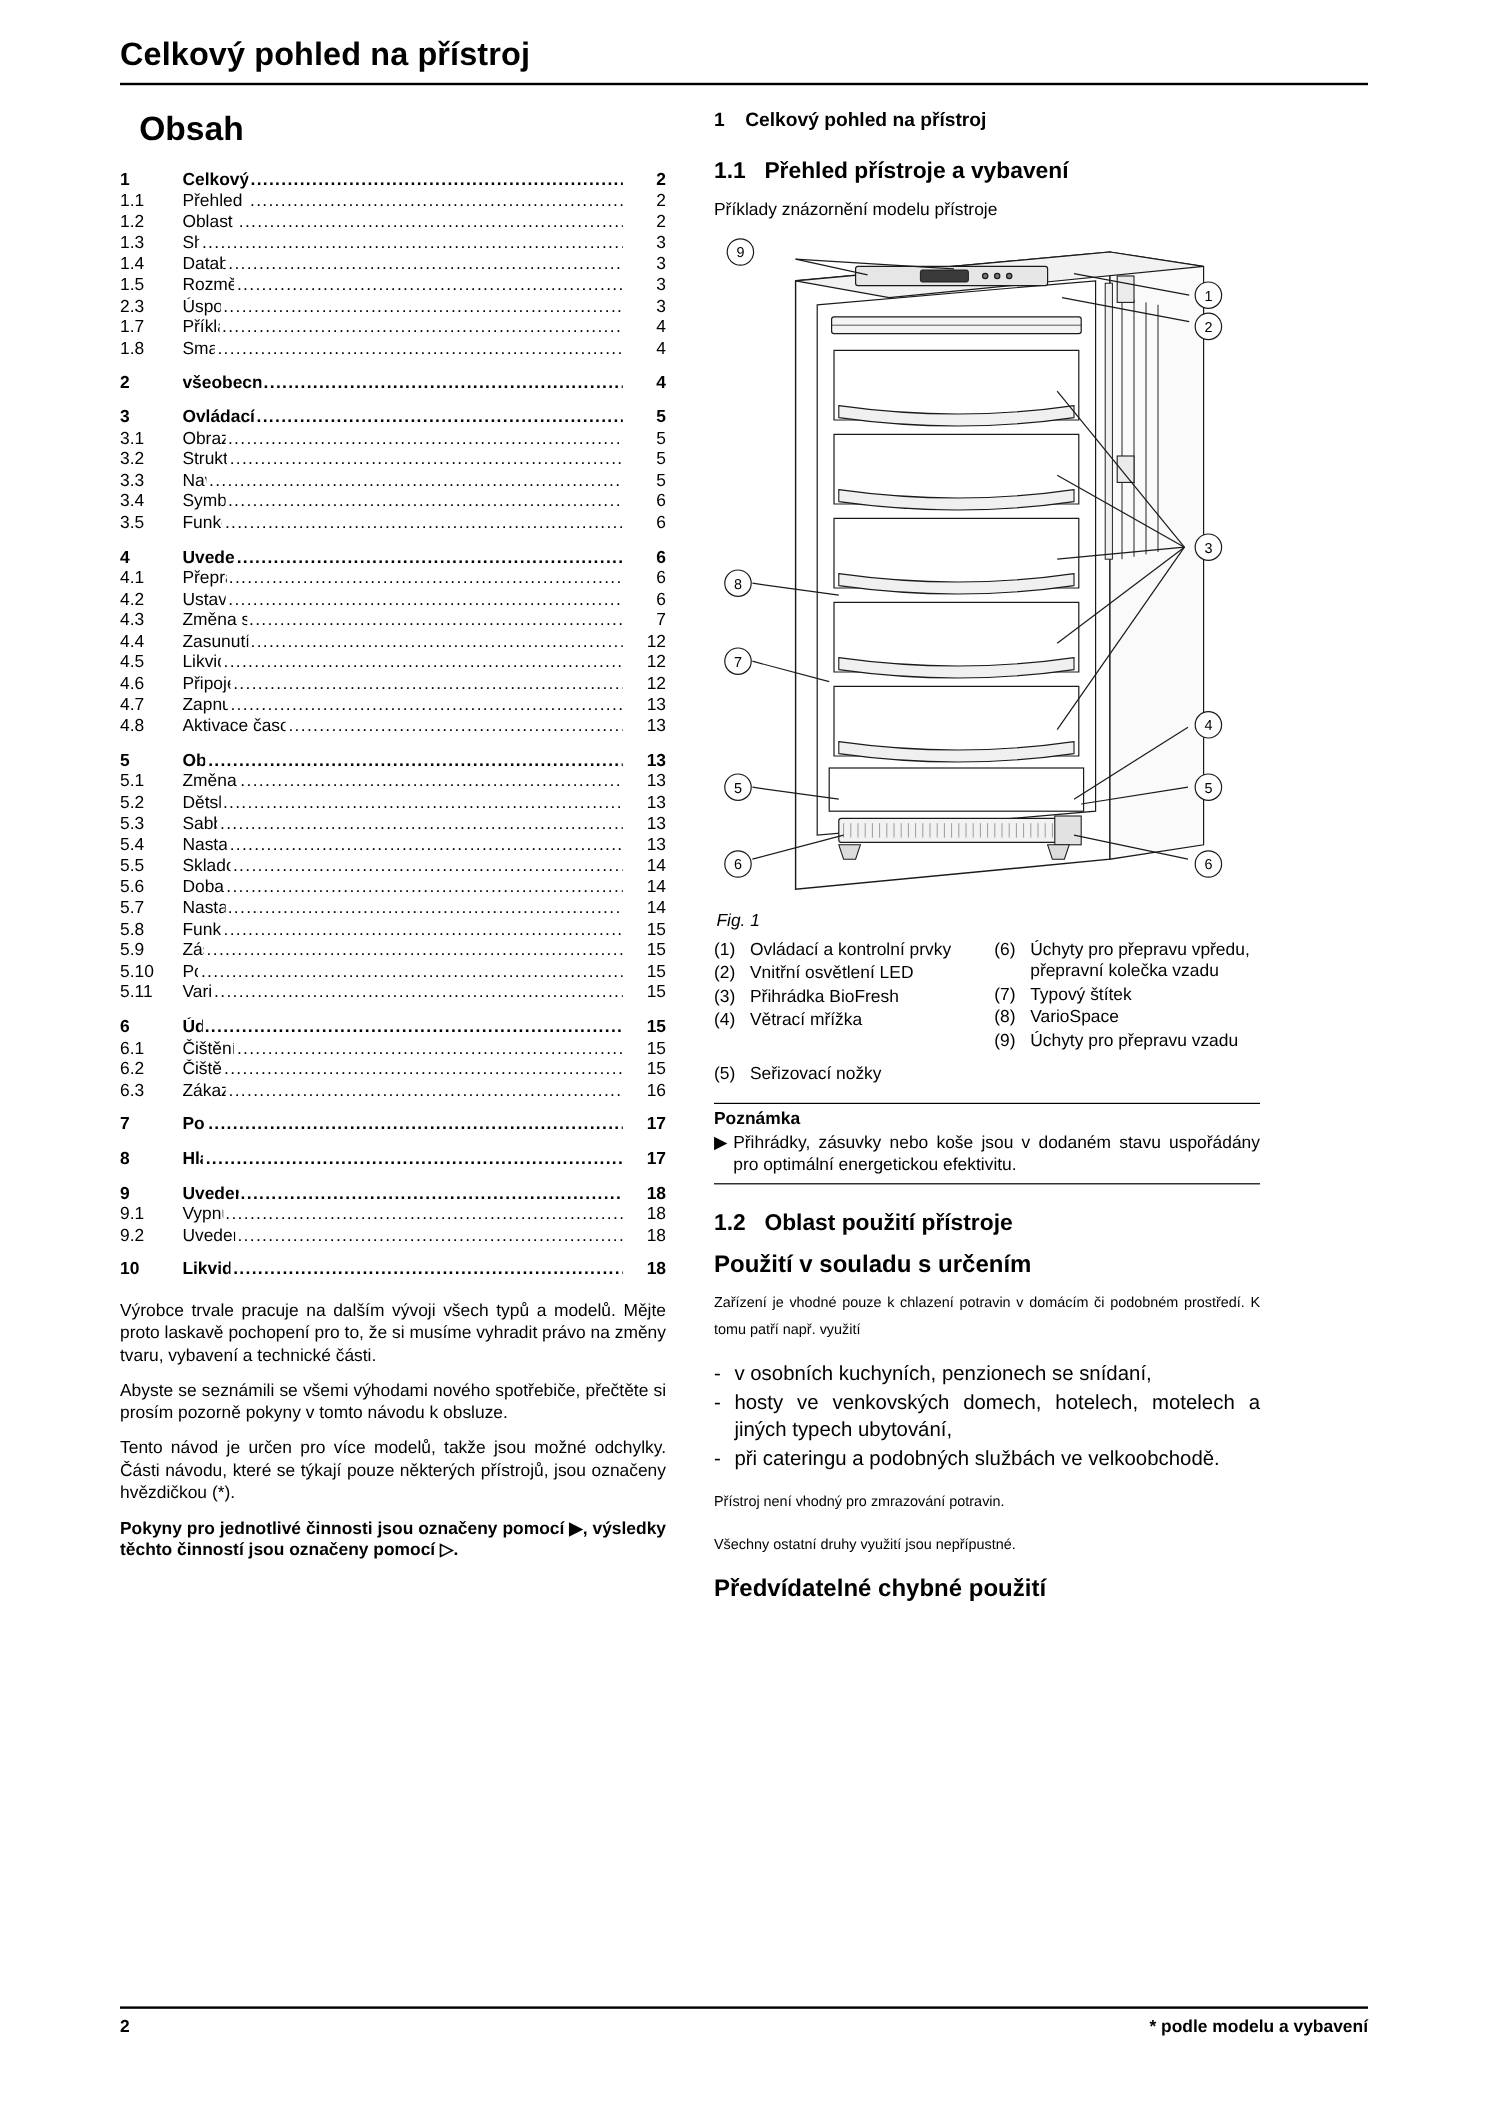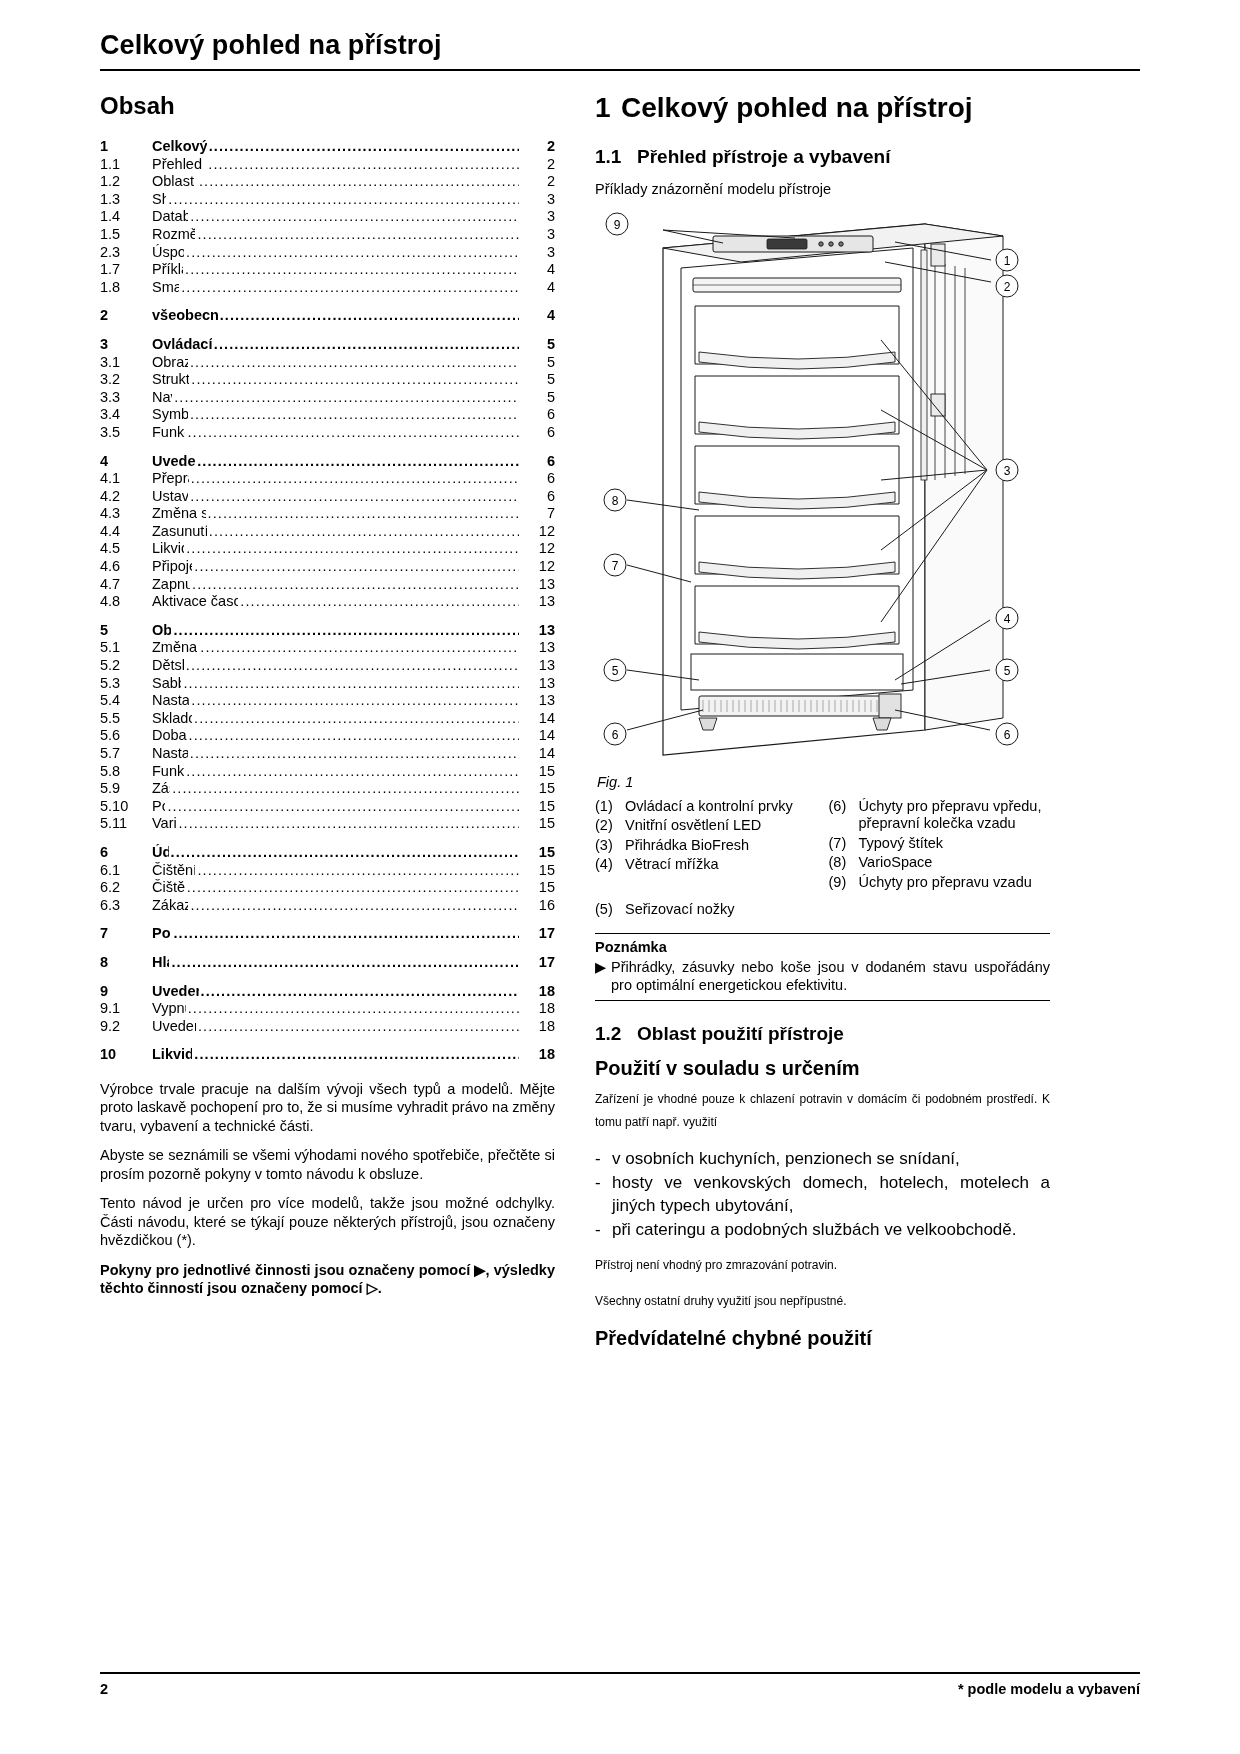--- a/index.html
+++ b/index.html
@@ -25,24 +25,24 @@
 
   
   .col-left {
     position: absolute; left: 100px; top: 92px; width: 455px;
   }
   .col-right {
     position: absolute; left: 595px; top: 92px; width: 455px;
   }
 
   h2.obsah {
-    font-size: 24px; font-weight: bold; margin: 0 0 18px 0;
+    font-size: 28px; font-weight: bold; margin: 0 0 18px 16px;
   }
   h2.chap {
-    font-size: 28px; font-weight: bold; margin: 0 0 22px 0;
+    font-size: 16px; font-weight: bold; margin: 0 0 22px 0;
   }
   h2.chap .num { display: inline-block; width: 26px; }
   h3.sec {
     font-size: 19px; font-weight: bold; margin: 0 0 12px 0;
   }
   h3.sec .num { display: inline-block; width: 42px; }
   h4.sub {
     font-size: 20px; font-weight: bold; margin: 14px 0 8px 0;
   }
 

